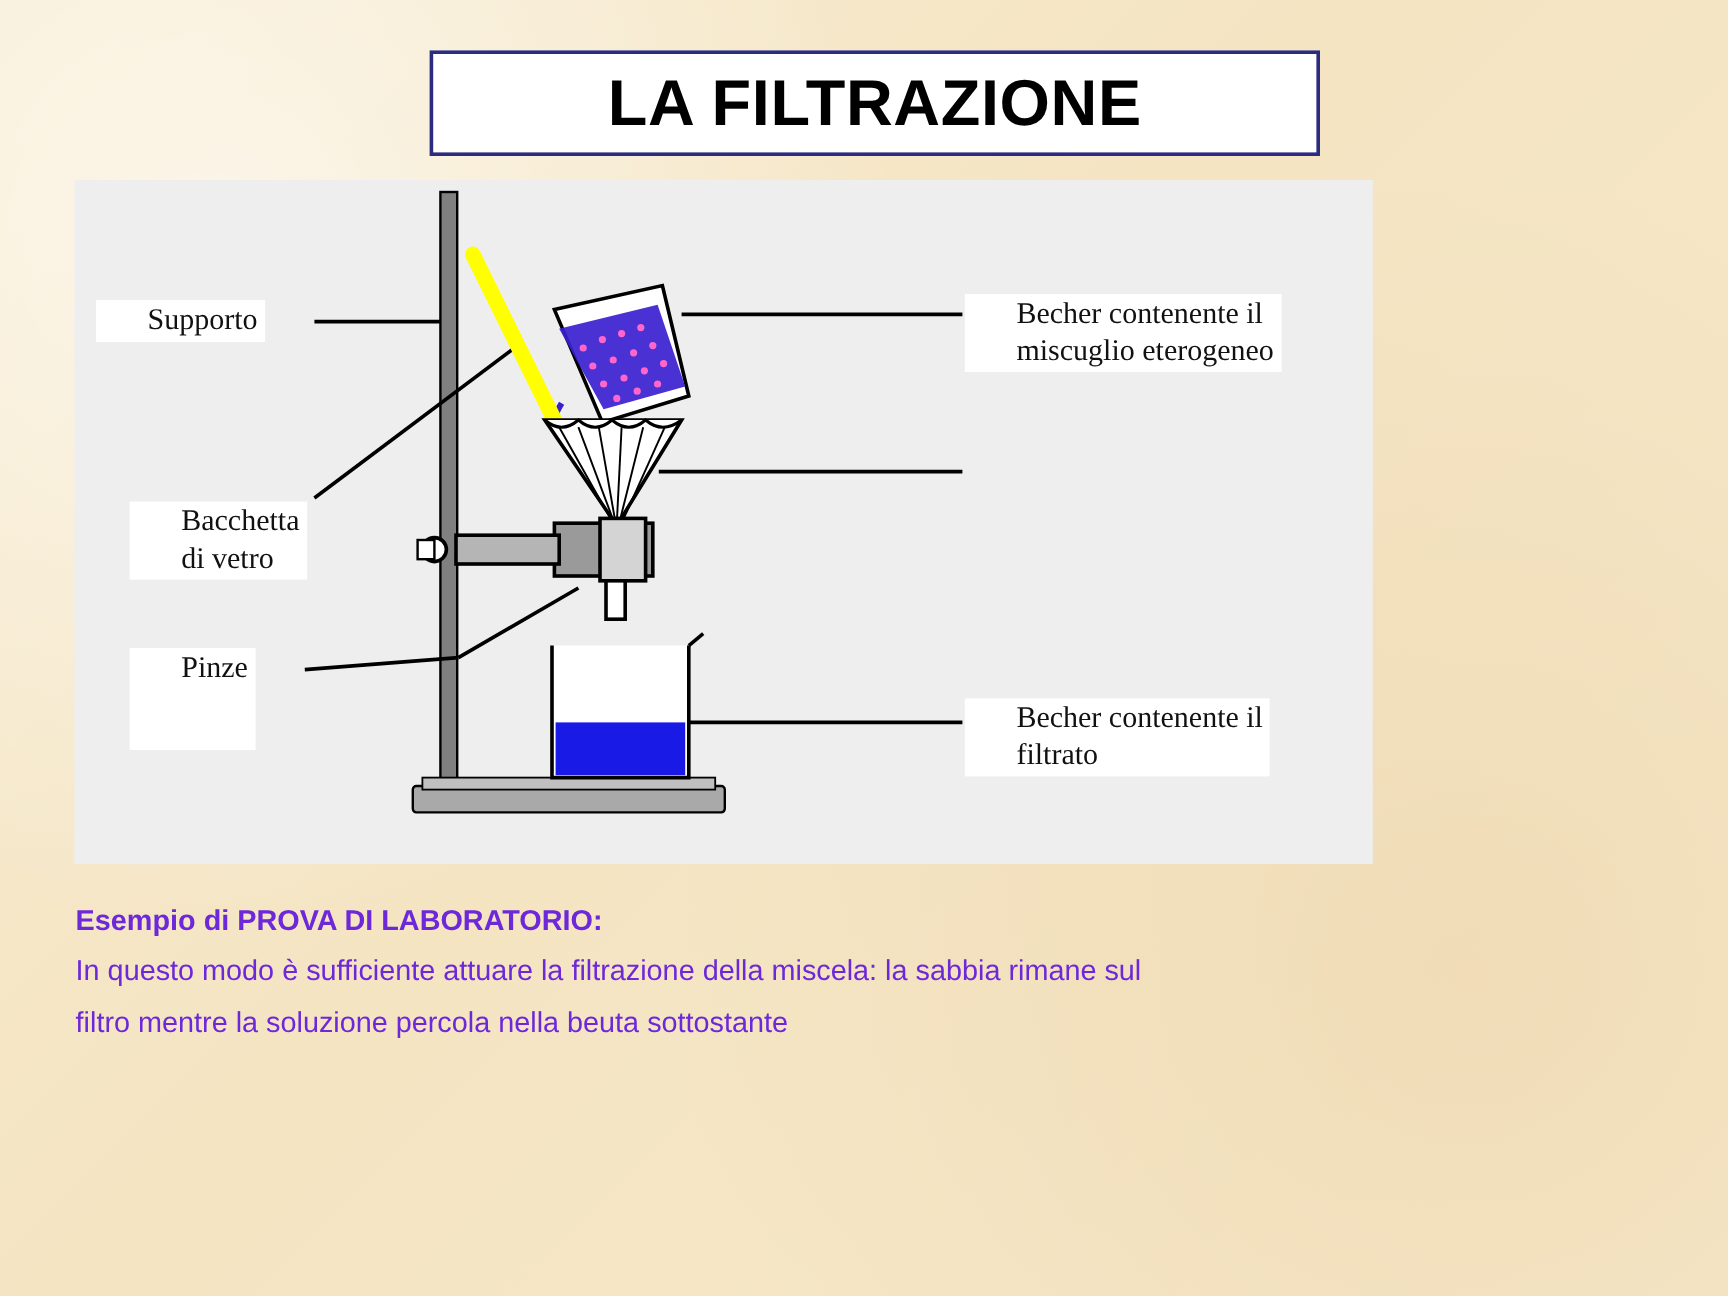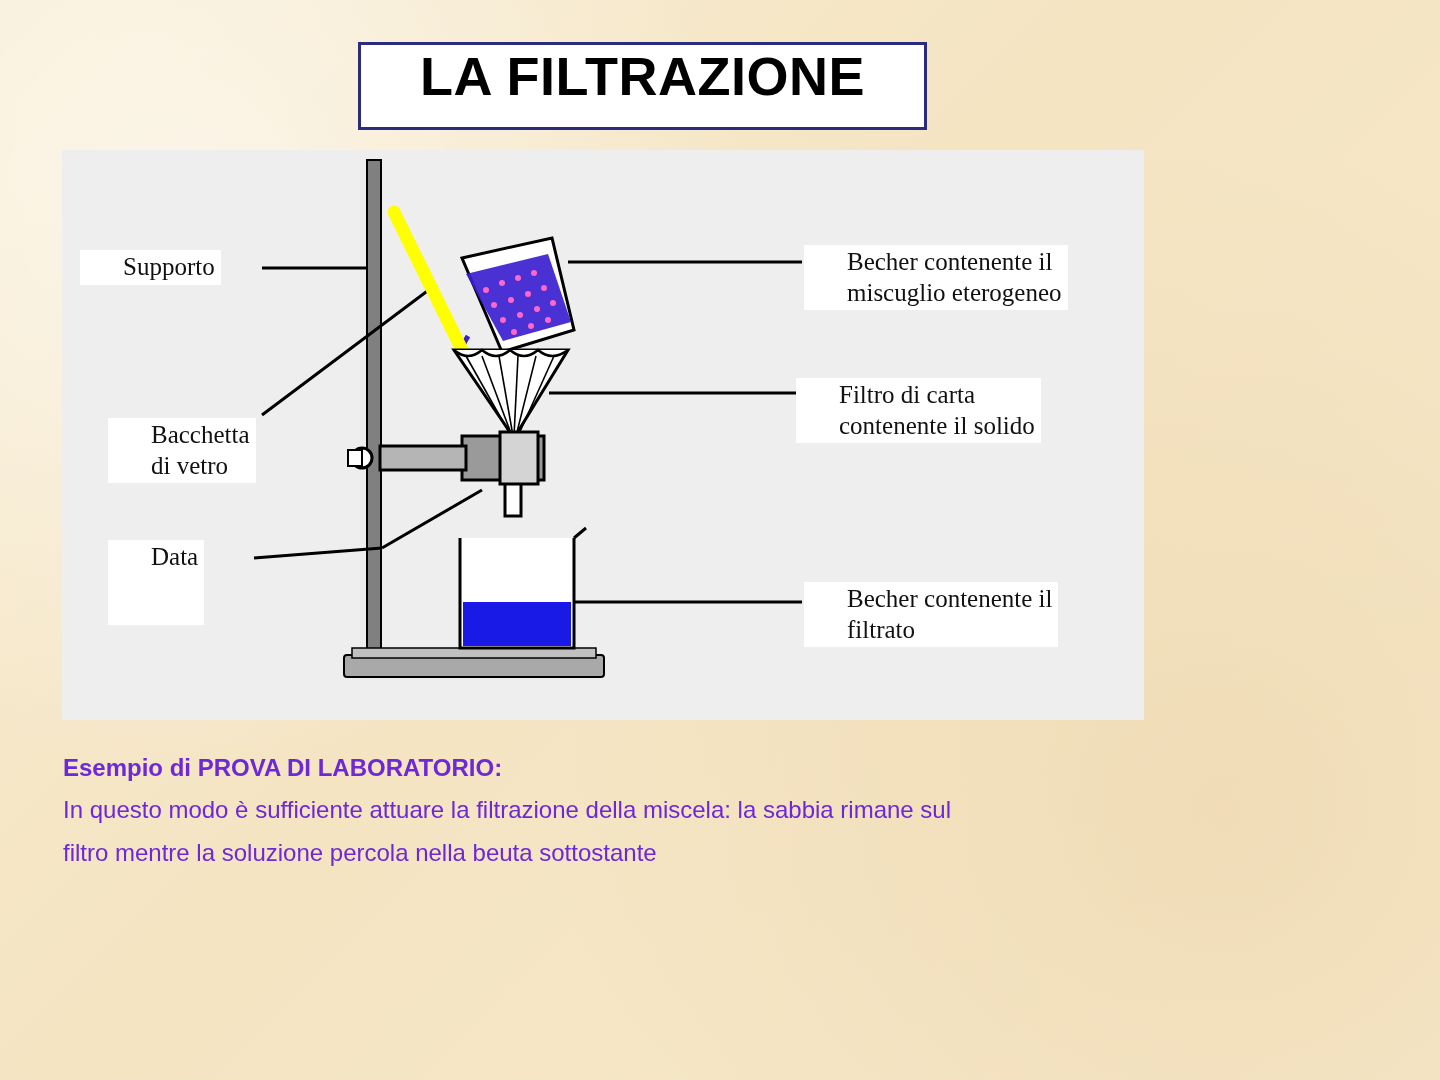--- a/index.html
+++ b/index.html
@@ -28,26 +28,27 @@
   .slide {
     position: absolute;
     inset: 0;
   }
 
   
   .title-box {
     position: absolute;
     left: 358px;
     top: 42px;
-    width: 569px;
+    width: 742px;
     height: 88px;
     background: #ffffff;
     border: 3px solid #2b2b80;
     box-sizing: border-box;
     display: flex;
+    align-items: center;
     justify-content: center;
   }
   .title-text {
     font-size: 54px;
     font-weight: bold;
     color: #000000;
     letter-spacing: 0.5px;
     font-family: "Liberation Sans", sans-serif;
   }
 
@@ -187,27 +188,25 @@
       <line x1="487" y1="243" x2="740" y2="243" stroke="#000000" stroke-width="3"></line>
 
       <line x1="512" y1="452" x2="740" y2="452" stroke="#000000" stroke-width="3"></line>
     </svg>
 
     <div class="fig-label left" style="left:18px; top:100px;">Supporto</div>
 
     <div class="fig-label left" style="left:46px; top:268px;">Bacchetta
 di vetro</div>
 
-    <div class="fig-label left" style="left:46px; top:390px; padding-bottom:52px;">Data</div>
+    <div class="fig-label left" style="left:46px; top:390px; padding-bottom:52px;">Pinze</div>
 
     <div class="fig-label left" style="left:742px; top:95px;">Becher contenente il
 miscuglio eterogeneo</div>
 
-    <div class="fig-label left" style="left:734px; top:228px;">Filtro di carta
-contenente il solido</div>
 
     <div class="fig-label left" style="left:742px; top:432px;">Becher contenente il
 filtrato</div>
 
   </div>
 
   <div class="body-text">
     <span class="lead">Esempio di PROVA DI LABORATORIO:</span>
     <p class="para2">In questo modo è sufficiente attuare la filtrazione della miscela: la sabbia rimane sul</p>
     <p class="para3">filtro mentre la soluzione percola nella beuta sottostante</p>

